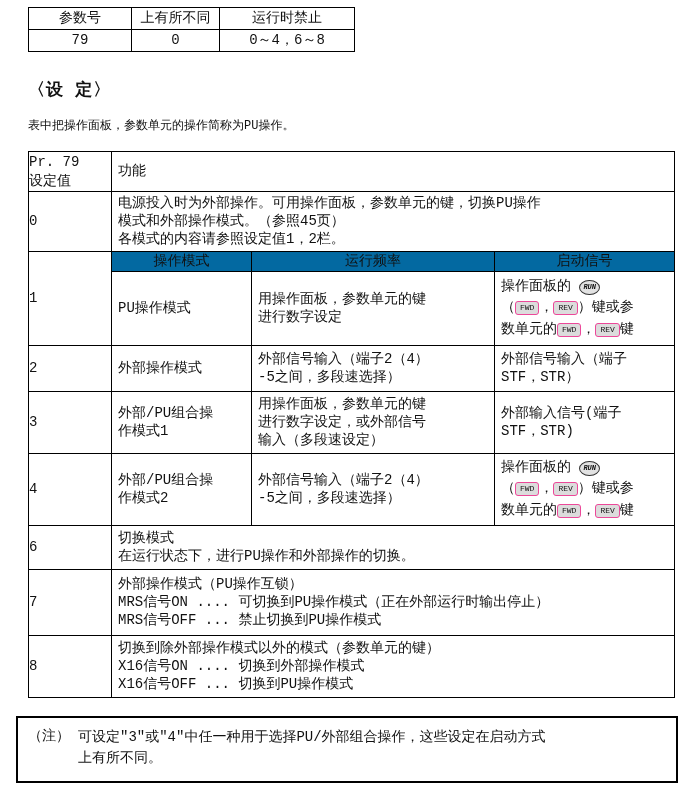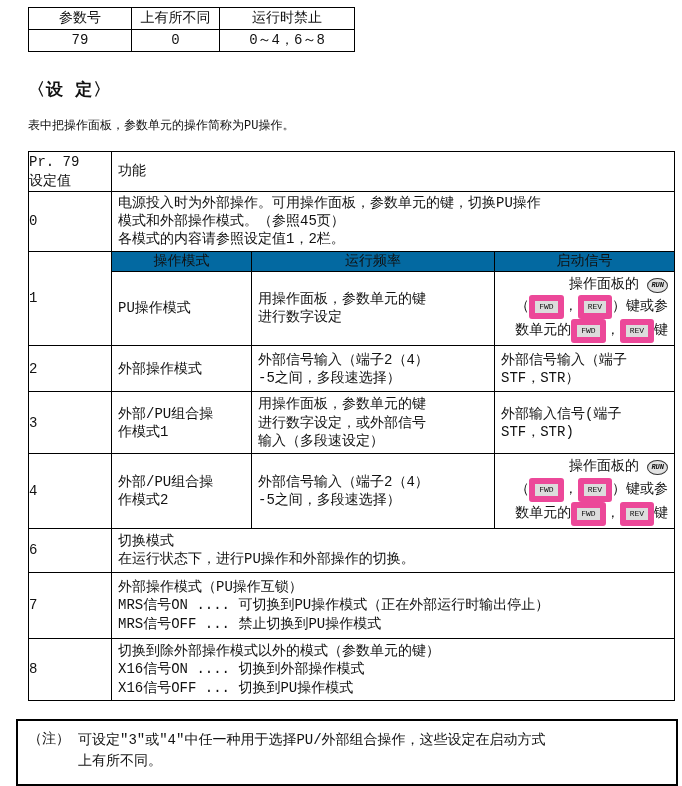--- a/index.html
+++ b/index.html
@@ -27,29 +27,29 @@
   
   .main-table { width:646px; margin-top:17px; font-size:14px; }
   .main-table td { padding:2px 6px; vertical-align:middle; }
   .main-table .c-val { text-align:left; padding:0; }
   .main-table .hdr { }
   .sub-hdr { background:#0369a1; text-align:center; height:20px; padding:0 !important; font-size:14px; }
   .ml { white-space:pre-line; }
 
   
   .keycap {
-    display:inline-block; background:#dcdcdc; border:6px solid #ec4899;
+    display:inline-block; background:#dcdcdc; border:1px solid #ec4899;
     border-radius:3px; font-size:8px; line-height:1; padding:2px 4px 2px 4px;
     vertical-align:1px; letter-spacing:0;
   }
   .runkey {
     border-radius:50%; font-size:7px; font-weight:bold; font-style:italic;
     padding:3px 3px; border:1px solid #333; background:#e2e2e2;
   }
-  .sig { line-height:1.55;text-align:right; }
+  .sig { line-height:1.55; }
 
   
   .note-box {
     margin-top:18px; width:662px; border:2px solid #000;
     padding:9px 12px 12px 10px; display:flex; gap:8px; font-size:14px;
   }
   .note-text { white-space:pre-line; line-height:1.5; }
 </style>
 </head>
 <body>

